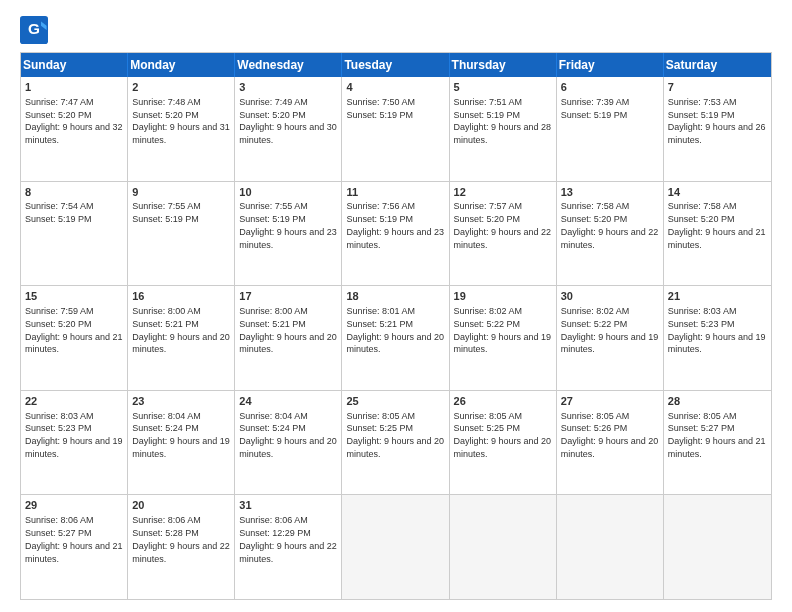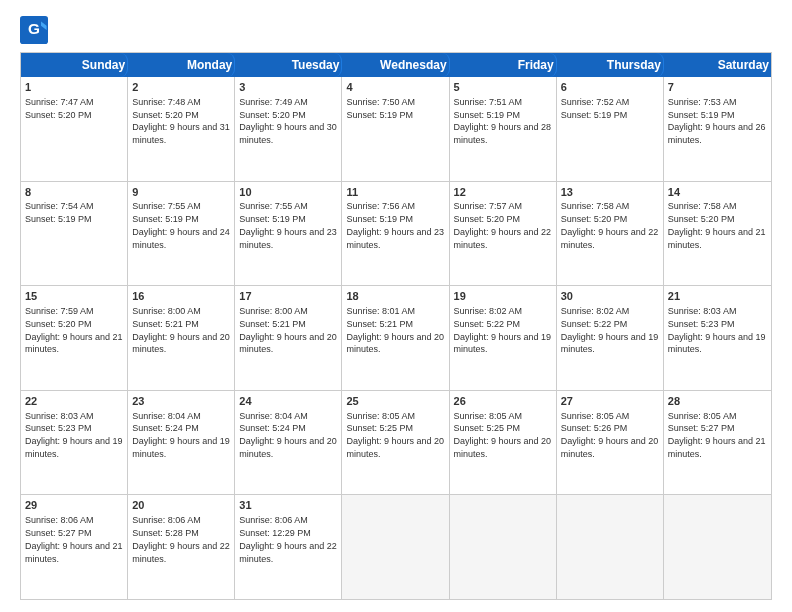--- a/index.html
+++ b/index.html
@@ -60,24 +60,23 @@
     }
     .cal-header {
       display: grid;
       grid-template-columns: repeat(7, 1fr);
       background: #1565c0;
     }
     .cal-header-cell {
       color: #fff;
       font-size: 12px;
       font-weight: bold;
-      text-align: right;
+      text-align: left;
       padding: 5px 2px;
       border-right: 1px solid #1e7be0;
-      border-radius: 8px;
     }
     .cal-header-cell:last-child {
       border-right: none;
     }
     .cal-body {
       flex: 1;
       display: flex;
       flex-direction: column;
     }
     .cal-row {
@@ -134,32 +133,33 @@
     <div class="title-block">
       <div class="main-title"></div>
       <div class="subtitle"></div>
     </div>
   </div>
 
   <div class="calendar">
     <div class="cal-header">
     <div class="cal-header-cell">Sunday</div>
         <div class="cal-header-cell">Monday</div>
+        <div class="cal-header-cell">Wednesday</div>
         <div class="cal-header-cell">Tuesday</div>
-        <div class="cal-header-cell">Wednesday</div>
+        <div class="cal-header-cell">Thursday</div>
         <div class="cal-header-cell">Friday</div>
-        <div class="cal-header-cell">Thursday</div>
         <div class="cal-header-cell">Saturday</div>
       </div>
     <div class="cal-body">
     <div class="cal-row">
           <div class="cal-cell">
         <span class="day-num">1</span>
         <span class="cell-text">Sunrise: 7:47 AM</span><br>
         <span class="cell-text">Sunset: 5:20 PM</span><br>
+        <span class="cell-text">Daylight: 9 hours and 32 minutes.</span>
       </div>
           <div class="cal-cell">
         <span class="day-num">2</span>
         <span class="cell-text">Sunrise: 7:48 AM</span><br>
         <span class="cell-text">Sunset: 5:20 PM</span><br>
         <span class="cell-text">Daylight: 9 hours and 31 minutes.</span>
       </div>
           <div class="cal-cell">
         <span class="day-num">3</span>
         <span class="cell-text">Sunrise: 7:49 AM</span><br>
@@ -172,41 +172,40 @@
         <span class="cell-text">Sunset: 5:19 PM</span><br>
       </div>
           <div class="cal-cell">
         <span class="day-num">5</span>
         <span class="cell-text">Sunrise: 7:51 AM</span><br>
         <span class="cell-text">Sunset: 5:19 PM</span><br>
         <span class="cell-text">Daylight: 9 hours and 28 minutes.</span>
       </div>
           <div class="cal-cell">
         <span class="day-num">6</span>
-        <span class="cell-text">Sunrise: 7:52 AM</span><br>
+        <span class="cell-text">Sunrise: 7:39 AM</span><br>
         <span class="cell-text">Sunset: 5:19 PM</span><br>
       </div>
           <div class="cal-cell">
         <span class="day-num">7</span>
         <span class="cell-text">Sunrise: 7:53 AM</span><br>
         <span class="cell-text">Sunset: 5:19 PM</span><br>
         <span class="cell-text">Daylight: 9 hours and 26 minutes.</span>
       </div>
         </div>
         <div class="cal-row">
           <div class="cal-cell">
         <span class="day-num">8</span>
         <span class="cell-text">Sunrise: 7:54 AM</span><br>
         <span class="cell-text">Sunset: 5:19 PM</span><br>
       </div>
           <div class="cal-cell">
         <span class="day-num">9</span>
         <span class="cell-text">Sunrise: 7:55 AM</span><br>
         <span class="cell-text">Sunset: 5:19 PM</span><br>
-        <span class="cell-text">Daylight: 9 hours and 24 minutes.</span>
       </div>
           <div class="cal-cell">
         <span class="day-num">10</span>
         <span class="cell-text">Sunrise: 7:55 AM</span><br>
         <span class="cell-text">Sunset: 5:19 PM</span><br>
         <span class="cell-text">Daylight: 9 hours and 23 minutes.</span>
       </div>
           <div class="cal-cell">
         <span class="day-num">11</span>
         <span class="cell-text">Sunrise: 7:56 AM</span><br>

